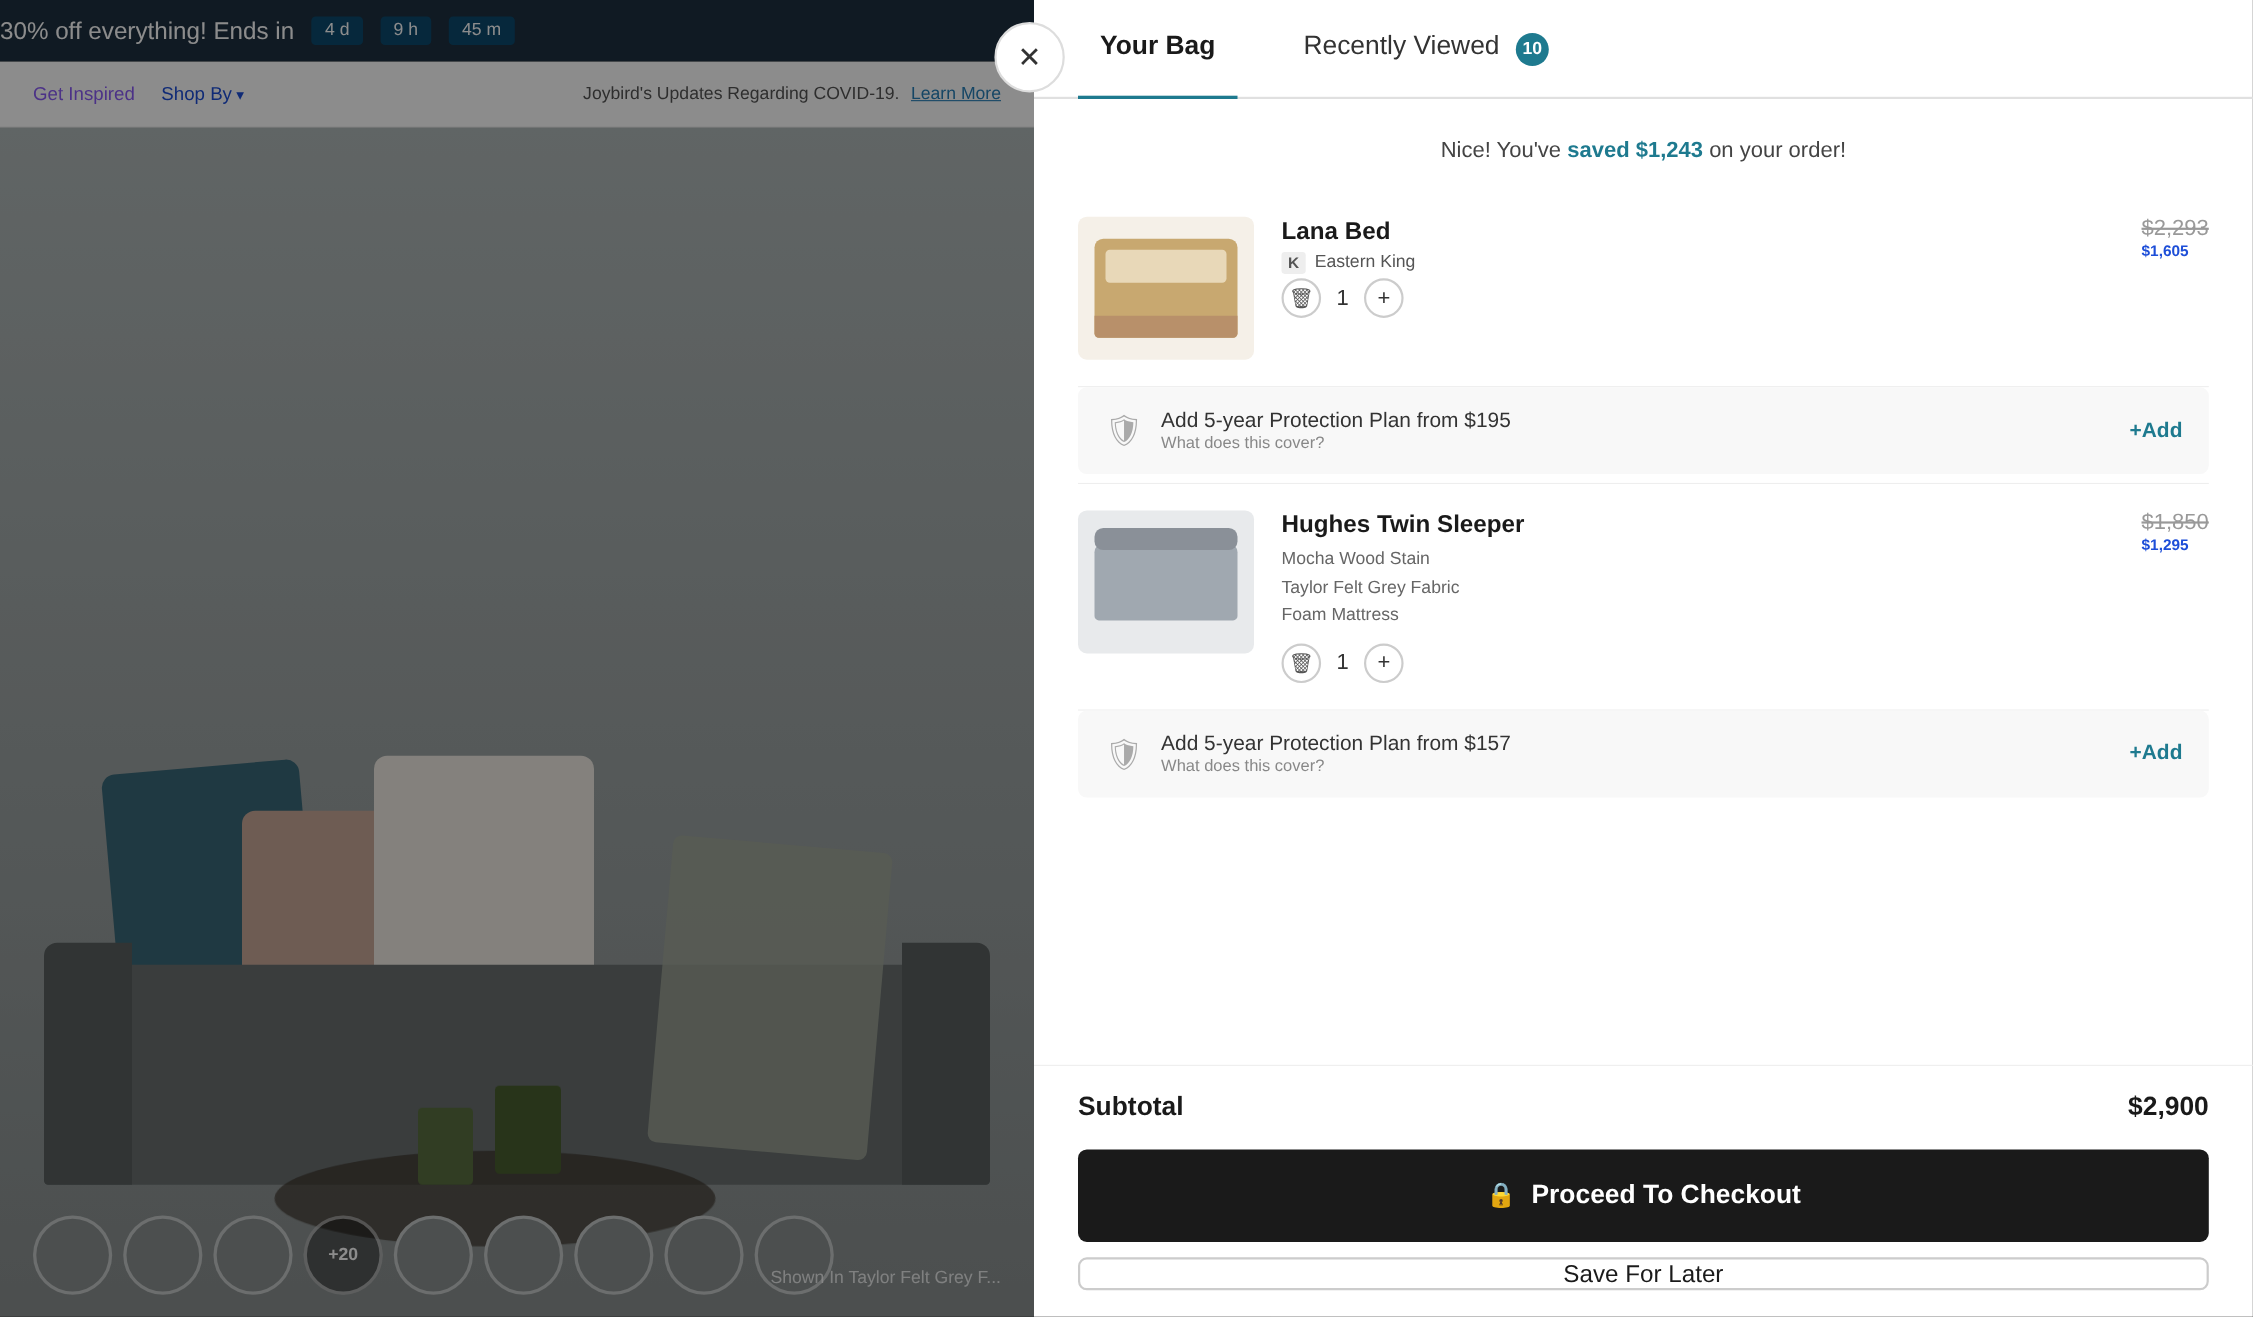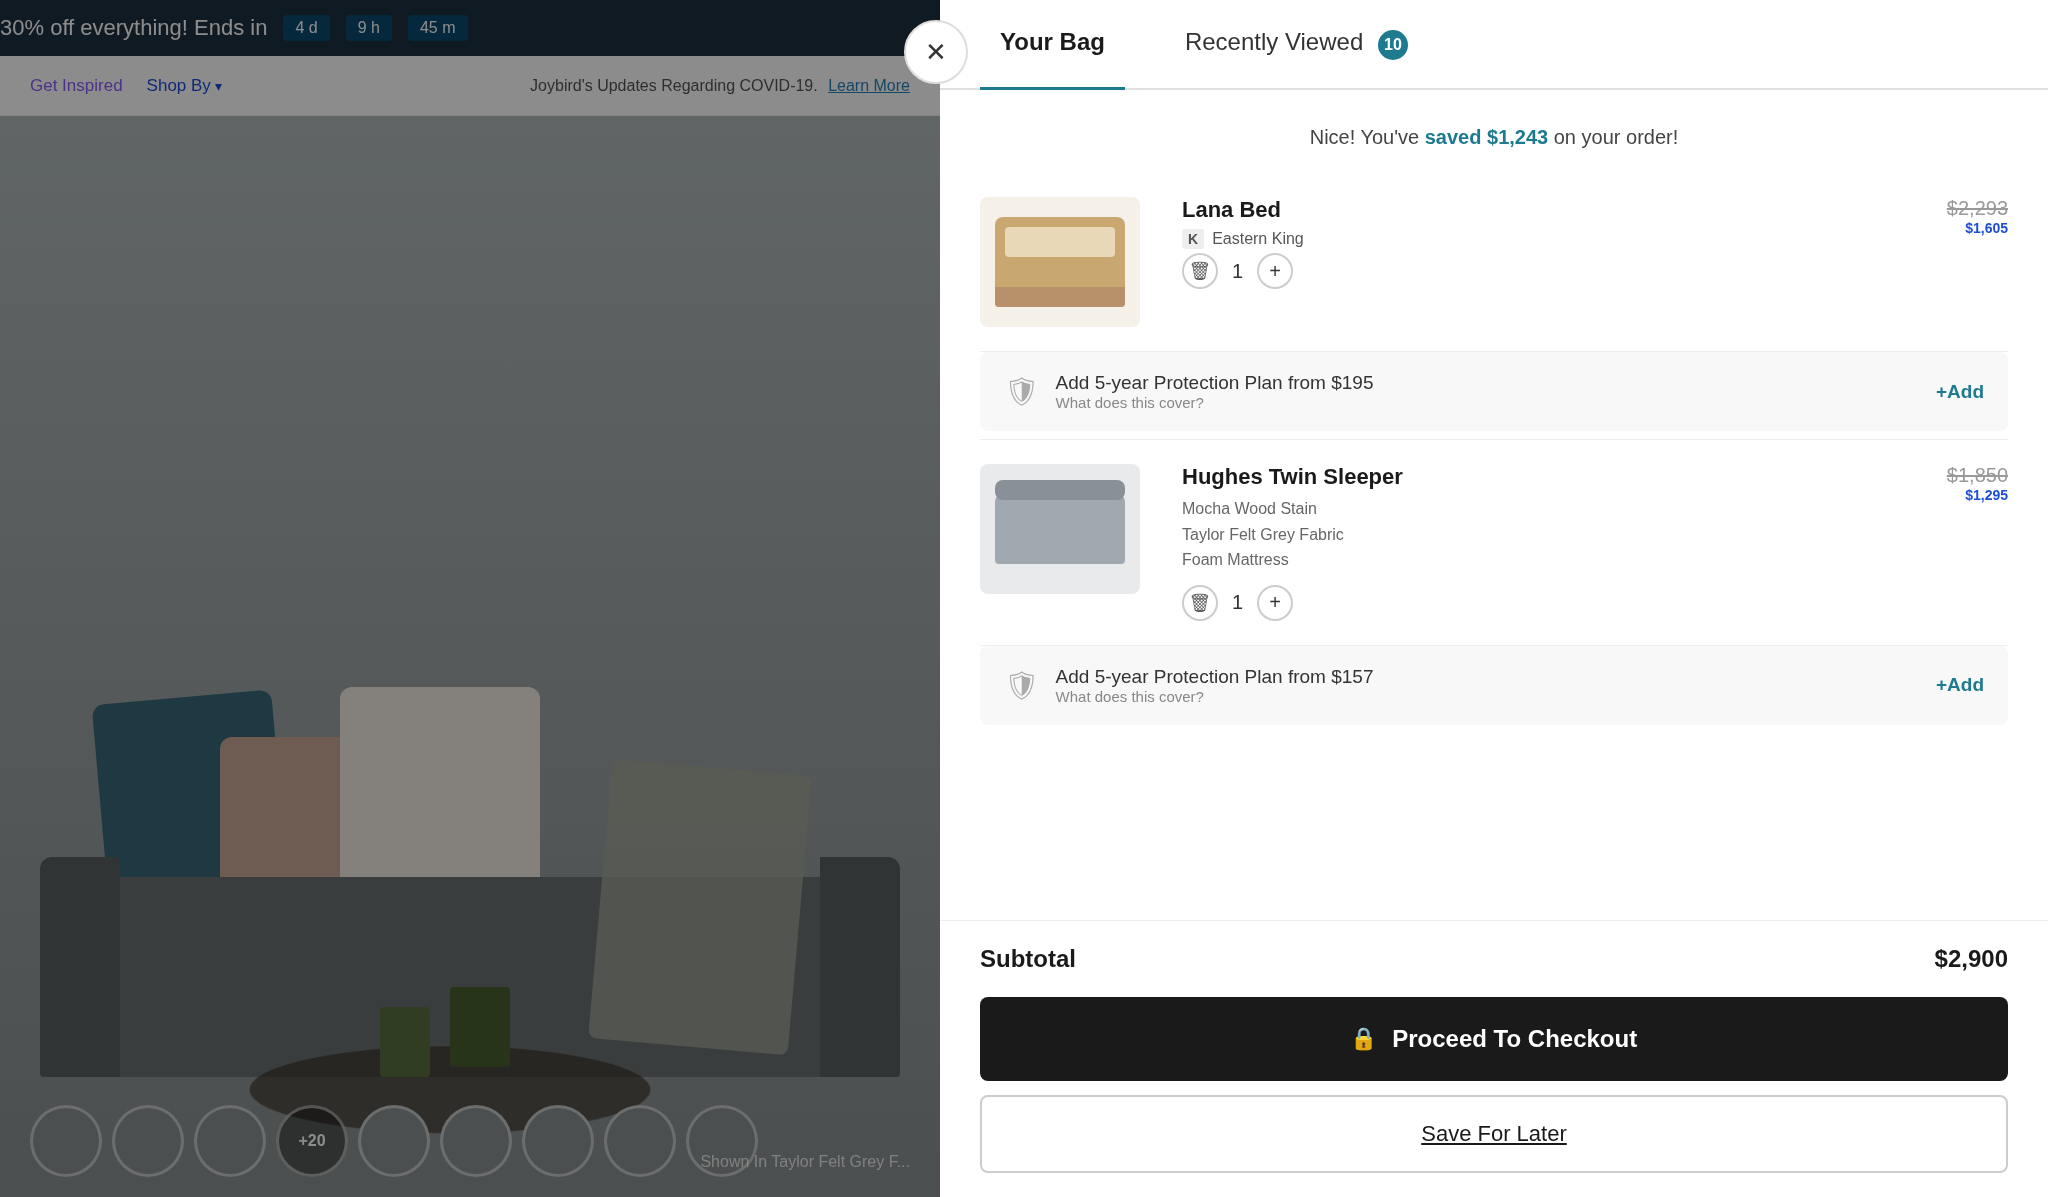--- a/index.html
+++ b/index.html
@@ -111,21 +111,21 @@
 
     
     .savings-banner {
       text-align: center; padding: 16px; font-size: 20px; color: #444;
       margin-bottom: 8px;
     }
     .savings-banner strong { color: #1e7a8f; font-weight: 700; }
 
     
     .cart-item {
-      display: flex; gap: 42px; padding: 24px 0; border-bottom: 1px solid #eee;
+      display: flex; gap: 25px; padding: 24px 0; border-bottom: 1px solid #eee;
       align-items: flex-start;
     }
     .item-img {
       width: 160px; height: 130px; border-radius: 8px;
       background: #f0ede8; flex-shrink: 0;
       display: flex; align-items: center; justify-content: center;
       overflow: hidden;
     }
     .item-img.bed-img { background: #f5f0e8; }
     .item-img.sofa-img { background: #e8eaec; }
@@ -168,21 +168,21 @@
       background: white; cursor: pointer; display: flex; align-items: center; justify-content: center;
       font-size: 20px; color: #333;
     }
     .qty-num { font-size: 20px; color: #333; }
     .delete-btn {
       width: 36px; height: 36px; border-radius: 50%; border: 2px solid #ccc;
       background: white; cursor: pointer; display: flex; align-items: center; justify-content: center;
       font-size: 18px; color: #555;
     }
 
-    .item-price { text-align: right; flex-shrink: 0; margin-left: 29px; }
+    .item-price { flex-shrink: 0; margin-left: 29px; }
     .price-original { font-size: 20px; color: #999; text-decoration: line-through; display: block; }
     .price-sale { font-size: 14px; font-weight: 700; color: #1d4ed8; display: block; }
 
     
     .protection-row {
       display: flex; align-items: center; gap: 16px;
       padding: 20px 24px; background: #f8f8f8; border-radius: 8px;
       margin: 0 0 8px 0;
     }
     .shield-icon { font-size: 28px; color: #aaa; }
@@ -200,23 +200,23 @@
 
     
     .checkout-area { padding: 0 40px 24px; display: flex; flex-direction: column; gap: 14px; }
     .checkout-btn {
       width: 100%; padding: 28px; border-radius: 8px;
       background: #1a1a1a; color: white; border: none;
       font-size: 24px; font-weight: 600; cursor: pointer;
       display: flex; align-items: center; justify-content: center; gap: 14px;
     }
     .save-btn {
-      width: 100%; padding: 24px; border-radius: 8px;
+      width: 100%; border-radius: 8px;
       background: white; color: #1a1a1a; border: 2px solid #ccc;
-      font-size: 22px; font-weight: 500; cursor: pointer; text-decoration: underline;
+      font-size: 22px; font-weight: 500; cursor: pointer;
     }
     .lock-icon { font-size: 22px; }
   </style>
 </head>
 <body>
 
 <div class="page-bg"></div>
 
 <div class="announcement-bar">
   <span>30% off everything! Ends in</span>

